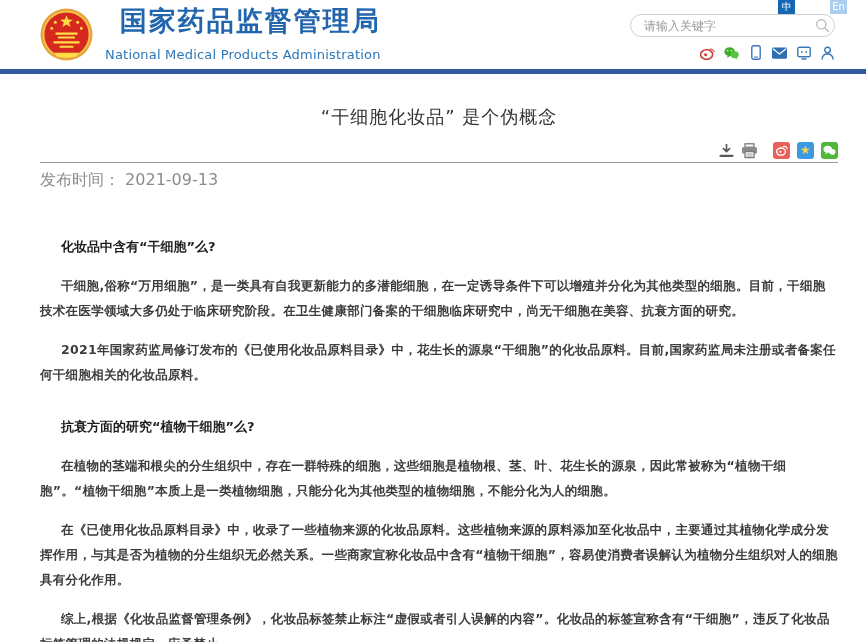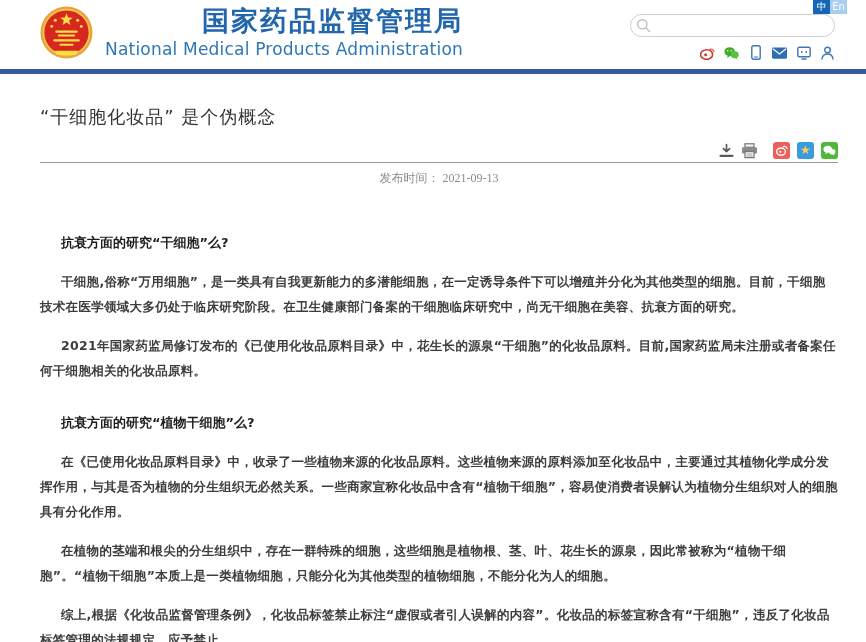--- a/index.html
+++ b/index.html
@@ -10,54 +10,54 @@
     position: relative;
     overflow: hidden;
   }
 
   
   .header { position: relative; height: 69px; background: #ffffff; }
   .logo-wrap { position: absolute; left: 40px; top: 6px; display: flex; align-items: center; cursor: pointer; text-align: right; }
   .emblem { width: 53px; height: 53px; flex: 0 0 auto; }
   .title-block { margin-left: 12px; }
   .site-title { color: #2165AC; font-size: 27px; font-weight: bold; letter-spacing: 2px; line-height: 30px; }
-  .site-sub { color: #2E77B6; font-size: 17px; margin-top: 3px; letter-spacing: 0.2px; }
+  .site-sub { color: #2E77B6; font-size: 13px; margin-top: 11px; letter-spacing: 0.2px; }
 
   .lang-toggle { position: absolute; top: 0; right: 19px; display: flex; }
   .lang-item { font-size: 10px; color: #ffffff; width: 17px; height: 14px; line-height: 14px; text-align: center; cursor: pointer; }
   .lang-zh { background: #1467B4; }
-  .lang-en { background: #A9CEEF; }
+  .lang-en { background: #A9CEEF; margin-left: 35px; }
 
   .search-box { position: absolute; top: 14px; right: 31px; width: 205px; height: 23px;
     border: 1px solid #CFCFCF; border-radius: 12px; display: flex; align-items: center; background: #fff; }
   .search-box input { flex: 1; border: none; outline: none; background: transparent;
     font-size: 12px; color: #444; padding: 0 6px 0 13px; font-family: inherit; }
   .search-box input::placeholder { color: #999; }
   .search-btn { width: 24px; height: 21px; display: flex; align-items: center; justify-content: center; cursor: pointer; }
 
   .social-row { position: absolute; top: 45px; right: 31px; display: flex; align-items: center; gap: 9px; }
   .soc { width: 15px; height: 15px; display: flex; align-items: center; justify-content: center; cursor: pointer; }
 
   .top-bar { height: 5px; background: #35599E; }
 
   
   .content { padding: 0 28px 0 40px; }
-  .article-title { text-align: left; font-size: 18px; font-weight: normal; color: #333; margin-top: 31px; letter-spacing: 1px; }
+  .article-title { text-align: center; font-size: 18px; font-weight: normal; color: #333; margin-top: 31px; letter-spacing: 1px; }
 
   .tools-row { display: flex; justify-content: flex-end; align-items: center; gap: 7px; margin-top: 13px; height: 17px; }
   .tool { cursor: pointer; display: flex; align-items: center; justify-content: center; }
   .tool.gap-left { margin-left: 8px; }
   .share-sq { width: 17px; height: 17px; border-radius: 3px; display: flex; align-items: center; justify-content: center; }
   .share-weibo { background: #E96158; }
   .share-qzone { background: #3C9BE0; color: #FFD34D; font-size: 12px; line-height: 17px; }
   .share-wechat { background: #50B738; }
 
   .title-rule { border: none; border-top: 1px solid #999; margin-top: 3px; }
 
-  .publish-row { text-align: center; font-size: 12px; color: #8B8B8B; margin-top: 7px; font-family: Liberation Serif, serif; }
+  .publish-row { text-align: left; font-size: 16px; color: #8B8B8B; margin-top: 7px; }
 
   .article-body { margin-top: 43px; }
   .para, .sec-heading { font-size: 12.5px; line-height: 25px; color: #3D3D3D; text-indent: 21px; margin: 14px 0; }
   .sec-heading { font-weight: bold; color: #1d1d1d; margin-top: 27px; font-size: 13px; }
   .para { letter-spacing: 0.3px; font-weight: bold; }
 </style>
 </head>
 <body>
 
 <div class="header">
@@ -83,20 +83,21 @@
       <div class="site-sub">National Medical Products Administration</div>
     </div>
   </div>
 
   <div class="lang-toggle">
     <span class="lang-item lang-zh">中</span>
     <span class="lang-item lang-en">En</span>
   </div>
 
   <div class="search-box">
+    <input type="text" placeholder="请输入关键字" style="">
     <span class="search-btn">
       <svg width="15" height="15" viewBox="0 0 15 15">
         <circle cx="6.3" cy="6.3" r="4.6" fill="none" stroke="#BDBDBD" stroke-width="1.4"></circle>
         <line x1="9.8" y1="9.8" x2="13.4" y2="13.4" stroke="#BDBDBD" stroke-width="1.4" stroke-linecap="round"></line>
       </svg>
     </span>
   </div>
 
   <div class="social-row">
     <span class="soc">
@@ -186,23 +187,23 @@
   </div>
 
   <hr class="title-rule">
 
   <div class="publish-row">
     <span>发布时间：</span>
     <span>2021-09-13</span>
   </div>
 
   <div class="article-body">
-    <h3 class="sec-heading">抗衰方面的研究“干细胞”么?</h3>
+    <h3 class="sec-heading">化妆品中含有“干细胞”么?</h3>
     <p class="para">干细胞,俗称“万用细胞”，是一类具有自我更新能力的多潜能细胞，在一定诱导条件下可以增殖并分化为其他类型的细胞。目前，干细胞技术在医学领域大多仍处于临床研究阶段。在卫生健康部门备案的干细胞临床研究中，尚无干细胞在美容、抗衰方面的研究。</p>
     <p class="para">2021年国家药监局修订发布的《已使用化妆品原料目录》中，花生长的源泉“干细胞”的化妆品原料。目前,国家药监局未注册或者备案任何干细胞相关的化妆品原料。</p>
     <h3 class="sec-heading">抗衰方面的研究“植物干细胞”么?</h3>
+    <p class="para">在植物的茎端和根尖的分生组织中，存在一群特殊的细胞，这些细胞是植物根、茎、叶、花生长的源泉，因此常被称为“植物干细胞”。“植物干细胞”本质上是一类植物细胞，只能分化为其他类型的植物细胞，不能分化为人的细胞。</p>
     <p class="para">在《已使用化妆品原料目录》中，收录了一些植物来源的化妆品原料。这些植物来源的原料添加至化妆品中，主要通过其植物化学成分发挥作用，与其是否为植物的分生组织无必然关系。一些商家宣称化妆品中含有“植物干细胞”，容易使消费者误解认为植物分生组织对人的细胞具有分化作用。</p>
-    <p class="para">在植物的茎端和根尖的分生组织中，存在一群特殊的细胞，这些细胞是植物根、茎、叶、花生长的源泉，因此常被称为“植物干细胞”。“植物干细胞”本质上是一类植物细胞，只能分化为其他类型的植物细胞，不能分化为人的细胞。</p>
     <p class="para">综上,根据《化妆品监督管理条例》，化妆品标签禁止标注“虚假或者引人误解的内容”。化妆品的标签宣称含有“干细胞”，违反了化妆品标签管理的法规规定，应予禁止。</p>
 
   </div>
 
 </div>
 
 </body></html>

